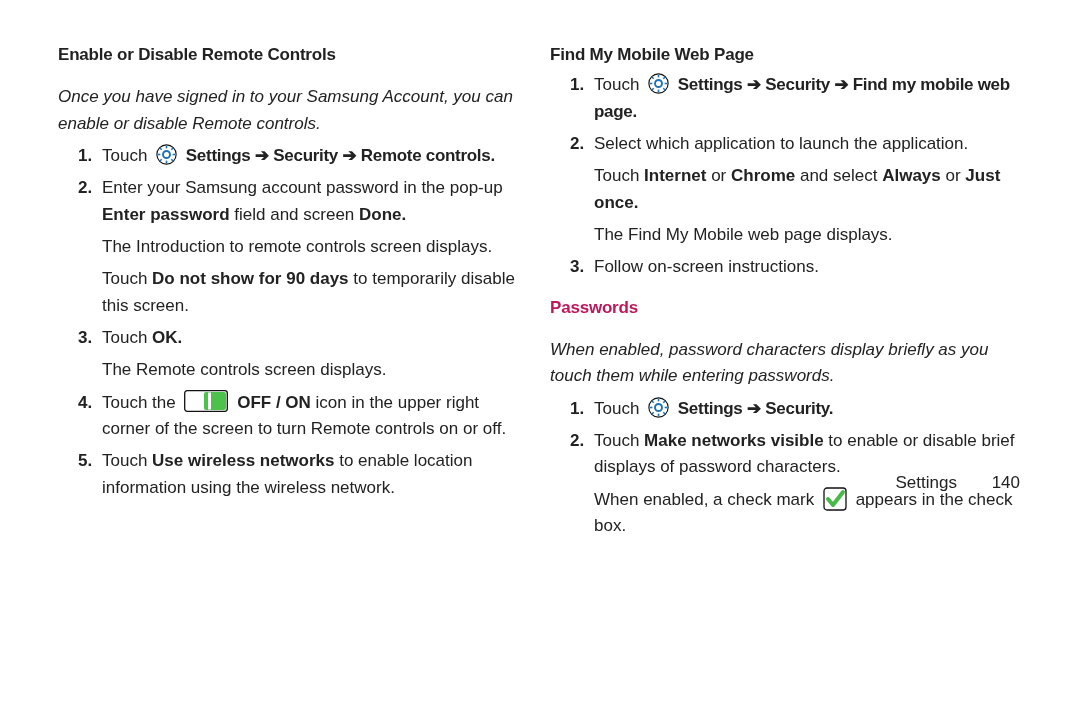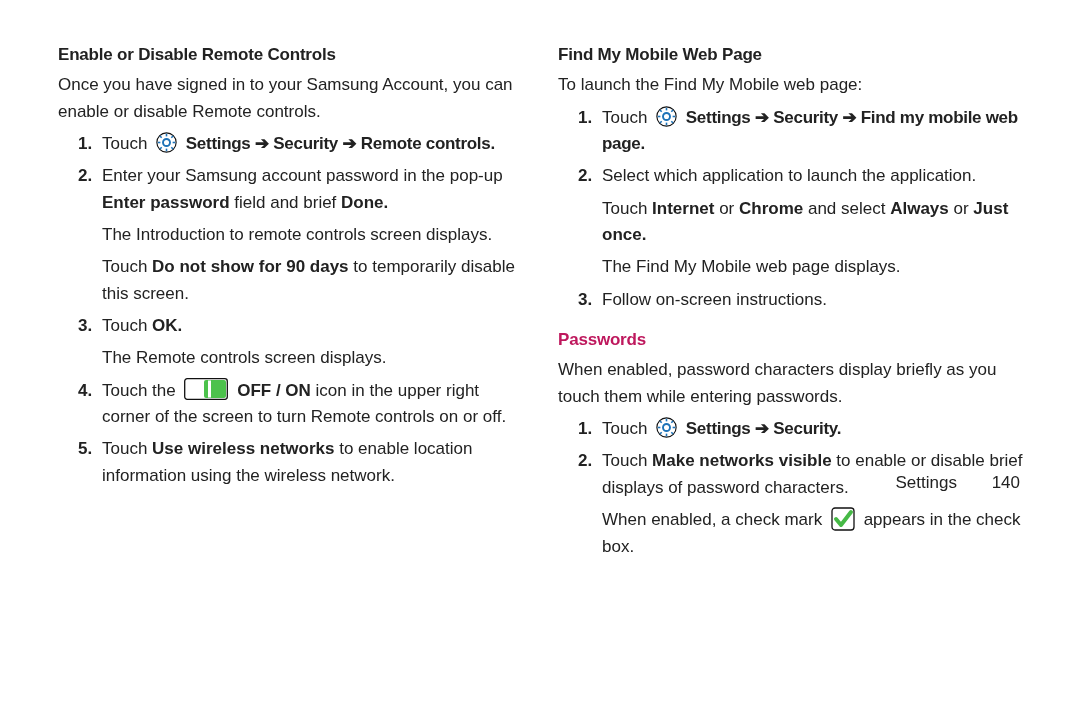--- a/index.html
+++ b/index.html
@@ -10,21 +10,21 @@
     background: #ffffff;
     font-family: Arial, Helvetica, sans-serif;
     color: #222;
   }
   .page {
     box-sizing: border-box;
     width: 1080px;
     height: 532px;
     padding: 42px 50px 40px 58px;
     display: flex;
-    gap: 32px;
+    gap: 24px;
     font-size: 17px;
     line-height: 1.55;
     position: relative;
   }
   .col {
     width: 468px;
   }
   h3.section {
     font-family: "Arial Black", Arial, sans-serif;
     font-size: 17px;
@@ -34,21 +34,22 @@
   }
   h4.blue {
     font-family: "Arial Black", Arial, sans-serif;
     color: #be185d;
     font-size: 17px;
     font-weight: 900;
     margin: 14px 0 4px 0;
     letter-spacing: -0.2px;
   }
   p.intro {
-    margin: 4px 0 6px 0;
+    margin: 16px 0 6px 0;
+    font-style: italic;
   }
   ol.steps {
     list-style: none;
     padding: 0 0 0 20px;
     margin: 0;
     counter-reset: step;
   }
   ol.steps > li {
     counter-increment: step;
     position: relative;
@@ -106,21 +107,21 @@
                 <line x1="17.5" y1="17.5" x2="19.5" y2="19.5"></line>
               <line x1="19.5" y1="4.5" x2="17.5" y2="6.5"></line>
                 <line x1="6.5" y1="17.5" x2="4.5" y2="19.5"></line>
             </g>
           </svg>
         </span>
         <b class="thin-bold"> Settings ➔ Security ➔ Remote controls.</b>
       </li>
 
       <li>
-        <span>Enter your Samsung account password in the pop-up </span><b>Enter password</b><span> field and brief </span><b>Done.</b>
+        <span>Enter your Samsung account password in the pop-up </span><b>Enter password</b><span> field and screen </span><b>Done.</b>
         <span class="sub">The Introduction to remote controls screen displays.</span>
         <span class="sub">
           <span>Touch </span><b>Do not show for 90 days</b><span> to temporarily disable this screen.</span>
         </span>
       </li>
 
       <li>
         <span>Touch </span><b>OK.</b>
         <span class="sub">The Remote controls screen displays.</span>
       </li>
@@ -138,21 +139,20 @@
       </li>
 
       <li>
         <span>Touch </span><b>Use wireless networks</b><span> to enable location information using the wireless network.</span>
       </li>
     </ol>
   </div>
 
   <div class="col">
     <h3 class="section">Find My Mobile Web Page</h3>
-    <p class="intro">To launch the Find My Mobile web page:</p>
 
     <ol class="steps">
       <li>
         <span>Touch </span>
         <span class="inline-icon">
           <svg viewBox="0 0 24 24" width="21" height="21">
             <circle cx="12" cy="12" r="11" fill="none" stroke="#111" stroke-width="1.3"></circle>
             <circle cx="12" cy="12" r="4" fill="none" stroke="#1e73b8" stroke-width="2.2"></circle>
             <g stroke="#1e73b8" stroke-width="1.8">
               <line x1="12" y1="2" x2="12" y2="5"></line>

